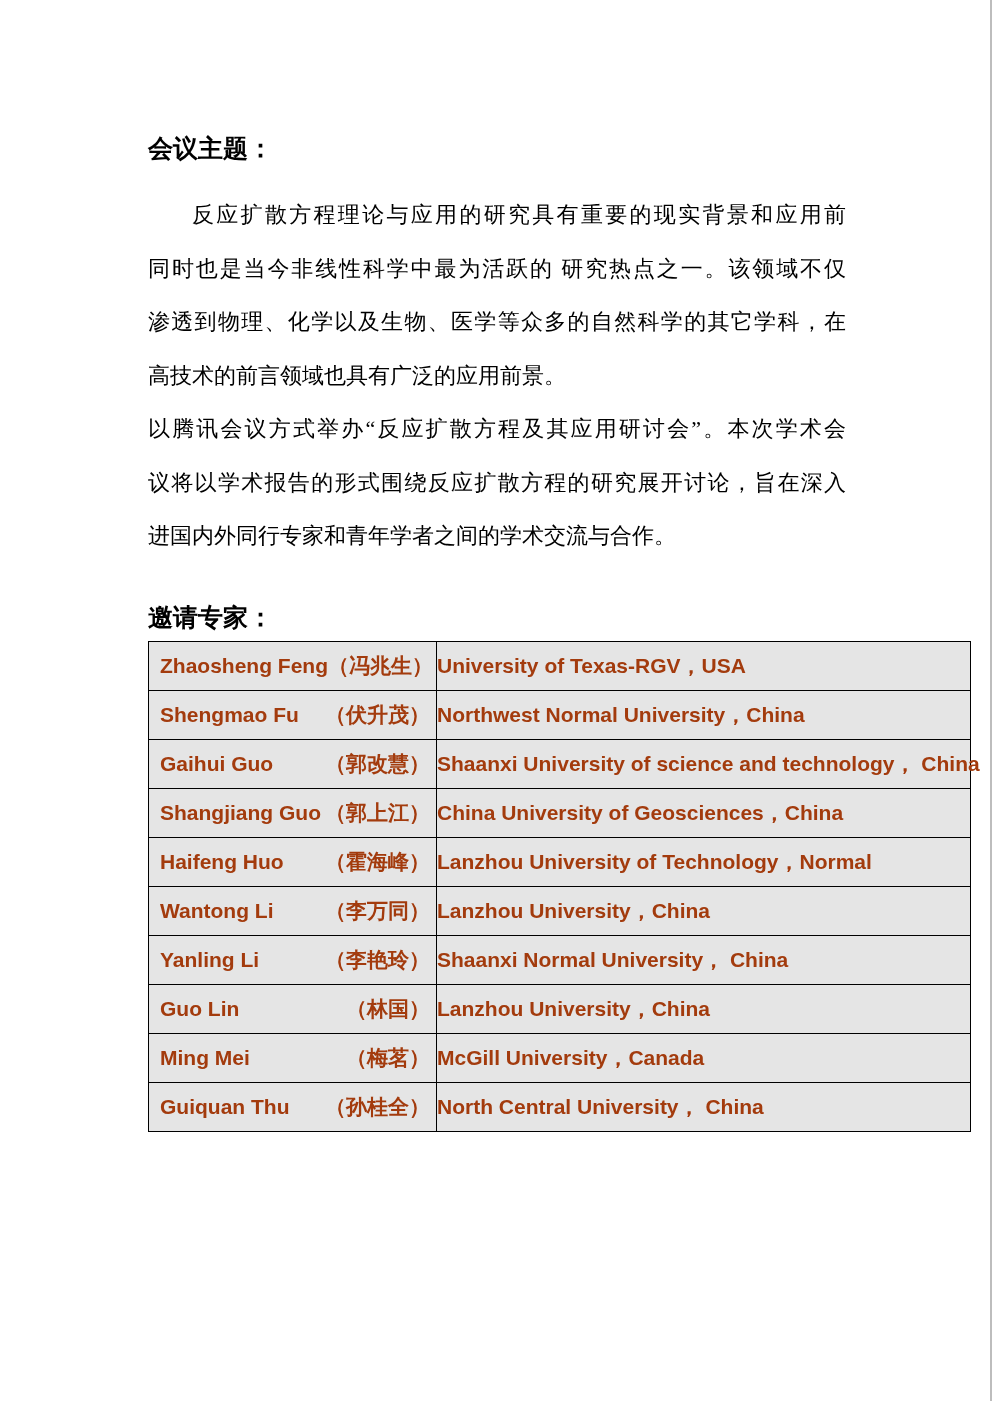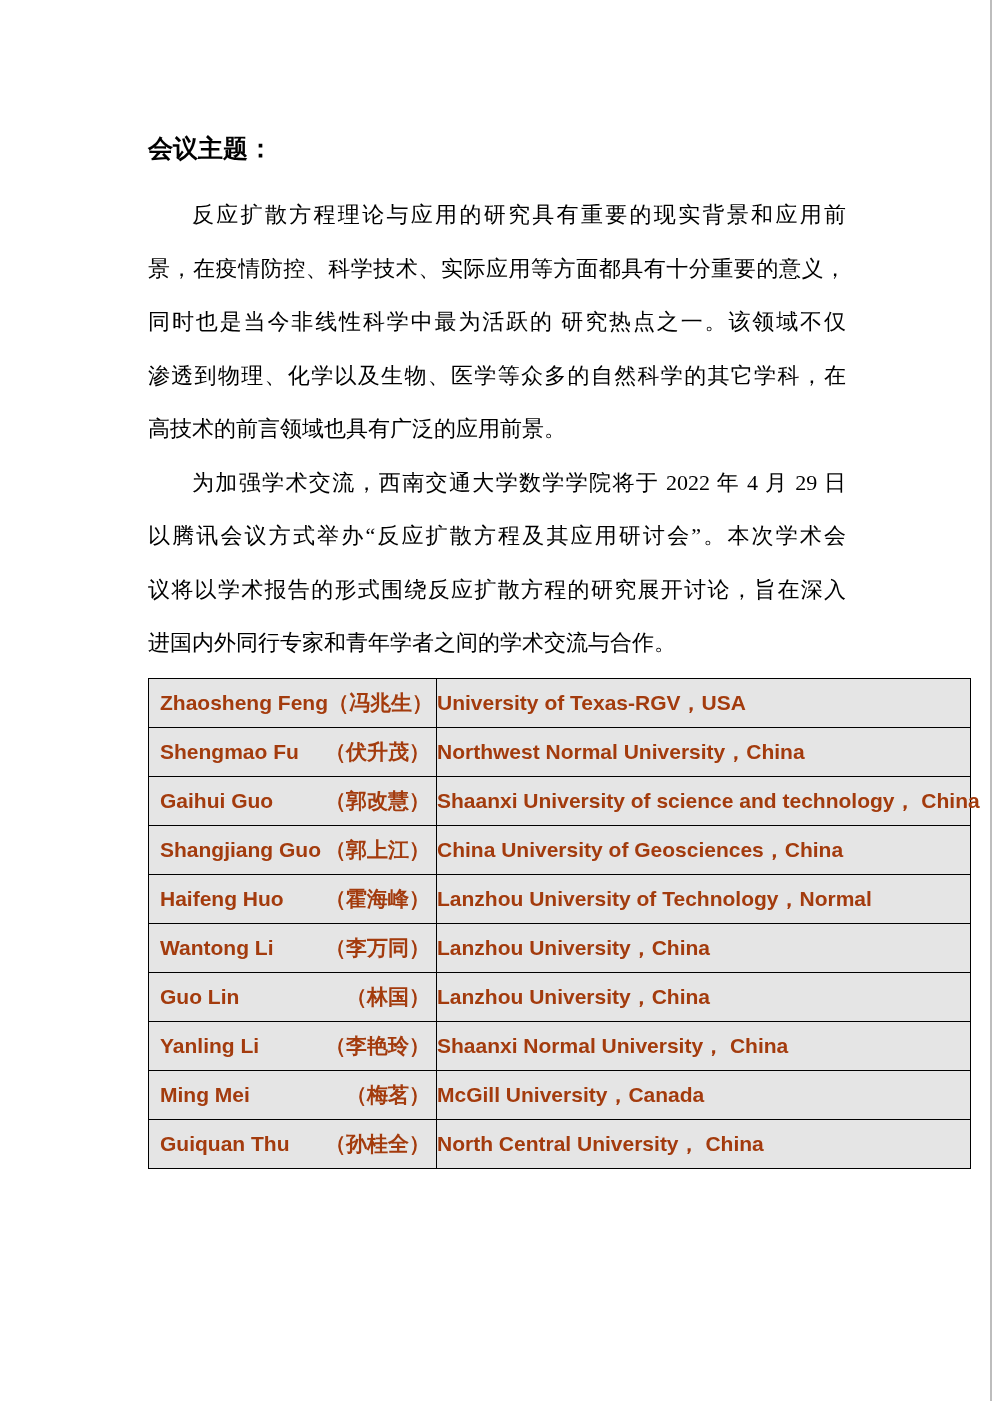--- a/index.html
+++ b/index.html
@@ -48,30 +48,29 @@
 </style>
 </head>
 <body>
 
 <div class="page">
 
   <h1 class="sec-heading">会议主题：</h1>
 
   <div class="paras" id="paras">
       <div class="line first-line">反应扩散方程理论与应用的研究具有重要的现实背景和应用前</div>
-      <div class="line">景，在疫情防控、科学技术、实际应用等方面都具有十分重要的意义，</div>
       <div class="line">同时也是当今非线性科学中最为活跃的 研究热点之一。该领域不仅</div>
       <div class="line">渗透到物理、化学以及生物、医学等众多的自然科学的其它学科，在</div>
       <div class="line last-line">高技术的前言领域也具有广泛的应用前景。</div>
-      <div class="line first-line">为加强学术交流，西南交通大学数学学院将于 2022 年 4 月 29 日</div>
       <div class="line">以腾讯会议方式举办“反应扩散方程及其应用研讨会”。本次学术会</div>
       <div class="line">议将以学术报告的形式围绕反应扩散方程的研究展开讨论，旨在深入</div>
       <div class="line last-line">进国内外同行专家和青年学者之间的学术交流与合作。</div>
     </div>
 
+  <h2 class="sec-heading experts-heading">邀请专家：</h2>
 
   <table class="experts">
     <tbody id="experts-body">
         <tr>
     <td class="c1">
       <div class="namewrap">
         <span class="nm">Zhaosheng Feng</span>
         <span class="zh">（冯兆生）</span>
       </div>
     </td>
@@ -118,34 +117,34 @@
       <div class="namewrap">
         <span class="nm">Wantong Li</span>
         <span class="zh">（李万同）</span>
       </div>
     </td>
     <td class="c2 aff">Lanzhou University，China</td>
   </tr>
         <tr>
     <td class="c1">
       <div class="namewrap">
+        <span class="nm">Yanling Li</span>
+        <span class="zh">（李艳玲）</span>
+      </div>
+    </td>
+    <td class="c2 aff">Shaanxi Normal University， China</td>
+  </tr>
+        <tr>
+    <td class="c1">
+      <div class="namewrap">
         <span class="nm">Guo Lin</span>
         <span class="zh">（林国）</span>
       </div>
     </td>
     <td class="c2 aff">Lanzhou University，China</td>
-  </tr>
-        <tr>
-    <td class="c1">
-      <div class="namewrap">
-        <span class="nm">Yanling Li</span>
-        <span class="zh">（李艳玲）</span>
-      </div>
-    </td>
-    <td class="c2 aff">Shaanxi Normal University， China</td>
   </tr>
         <tr>
     <td class="c1">
       <div class="namewrap">
         <span class="nm">Ming Mei</span>
         <span class="zh">（梅茗）</span>
       </div>
     </td>
     <td class="c2 aff">McGill University，Canada</td>
   </tr>

